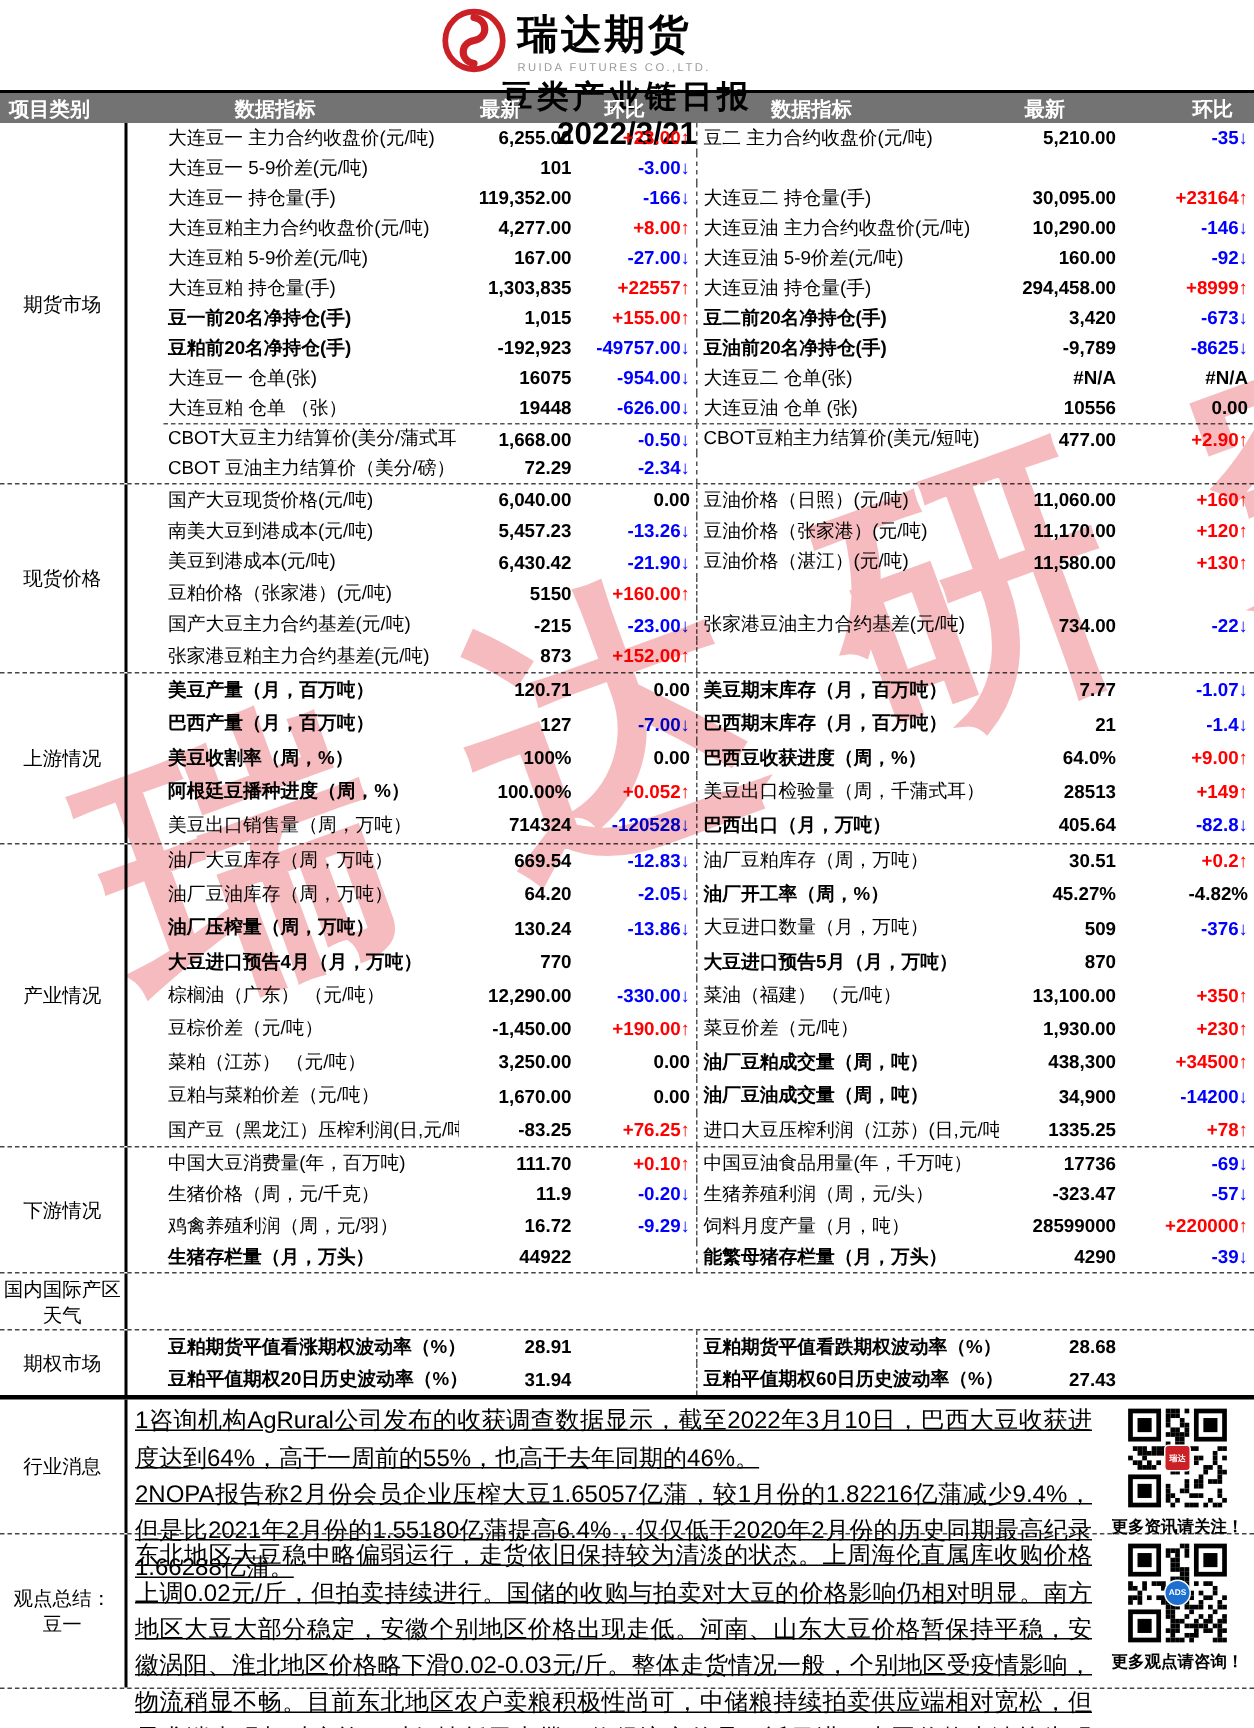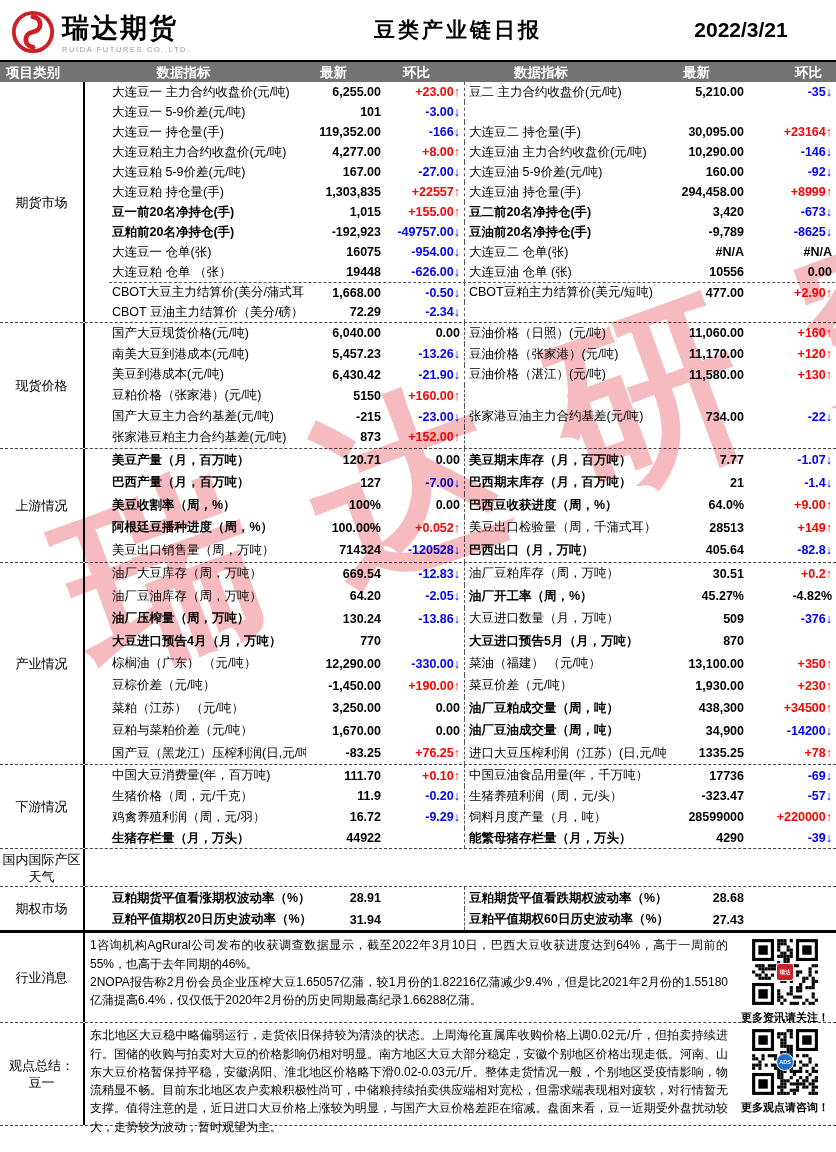--- a/index.html
+++ b/index.html
@@ -4,21 +4,21 @@
 <style>
   * { margin:0; padding:0; box-sizing:border-box; }
   html,body { background:#ffffff; }
   body {
     width:836px; height:1152px; position:relative; overflow:hidden;
     font-family:"Liberation Sans","DejaVu Sans",sans-serif; color:#000;
   }
   .page { position:relative; width:836px; height:1152px; background:#fff; }
 
   
-  .masthead { display:flex; align-items:center; height:60px; padding:0 10px; }
+  .masthead { display:flex; align-items:center; height:60px; padding:0 10px;flex-direction:column; }
   .logo-wrap { display:flex; align-items:flex-start; width:250px; }
   .logo-mark { width:46px; height:46px; margin-top:4px; }
   .logo-text { margin-left:6px; }
   .logo-cn { font-size:27px; font-weight:bold; letter-spacing:2px; line-height:34px; margin-top:6px;}
   .logo-en { font-size:7.5px; color:#999; letter-spacing:1.6px; }
   .report-title { flex:1; text-align:center; font-size:21px; font-weight:bold; letter-spacing:3px; }
   .report-date { width:170px; text-align:center; font-size:21px; font-weight:bold; }
 
   .author-line { height:21px; padding:2px 8px 0 8px; font-size:12px; font-weight:bold; }
   .author-line span { margin-right:18px; }
@@ -53,21 +53,21 @@
   .lab { padding-left:3px; }
   .lab.bold, .val.bold { font-weight:bold; }
   .val { text-align:right; font-weight:bold; }
   .chg { text-align:right; font-weight:bold; padding-right:4px; }
   .chg.right-half { padding-right:28px; }
   .r-lab { border-left:1.2px dashed #555; height:100%; display:flex; align-items:center; padding-left:4px; }
 
   .c-r { color:#ff0000; } .c-b { color:#0000ff; } .c-k { color:#000; }
 
   
-  .text-body { flex:1; padding:3px 6px 2px 5px; font-size:12px; line-height:1.52; text-align:justify; }
+  .text-body { flex:1; padding:3px 6px 2px 5px; font-size:16px; line-height:1.52; text-align:justify;text-decoration:underline; }
   .qr-col { width:102px; flex:0 0 102px; display:flex; flex-direction:column; align-items:center; padding-top:4px; }
   .qr-box { width:70px; height:70px; position:relative; }
   .qr-caption { font-size:11px; font-weight:bold; margin-top:3px; white-space:nowrap; }
   .qr-logo { position:absolute; left:50%; top:50%; transform:translate(-50%,-50%);
     width:18px; height:18px; display:flex; align-items:center; justify-content:center;
     color:#fff; font-size:5.5px; font-weight:bold; }
   .qr-logo.red { background:#cc2027; border-radius:3px; border:1.5px solid #fff; }
   .qr-logo.blue { background:#1d6fd0; border-radius:50%; border:1.5px solid #fff; }
 
   

